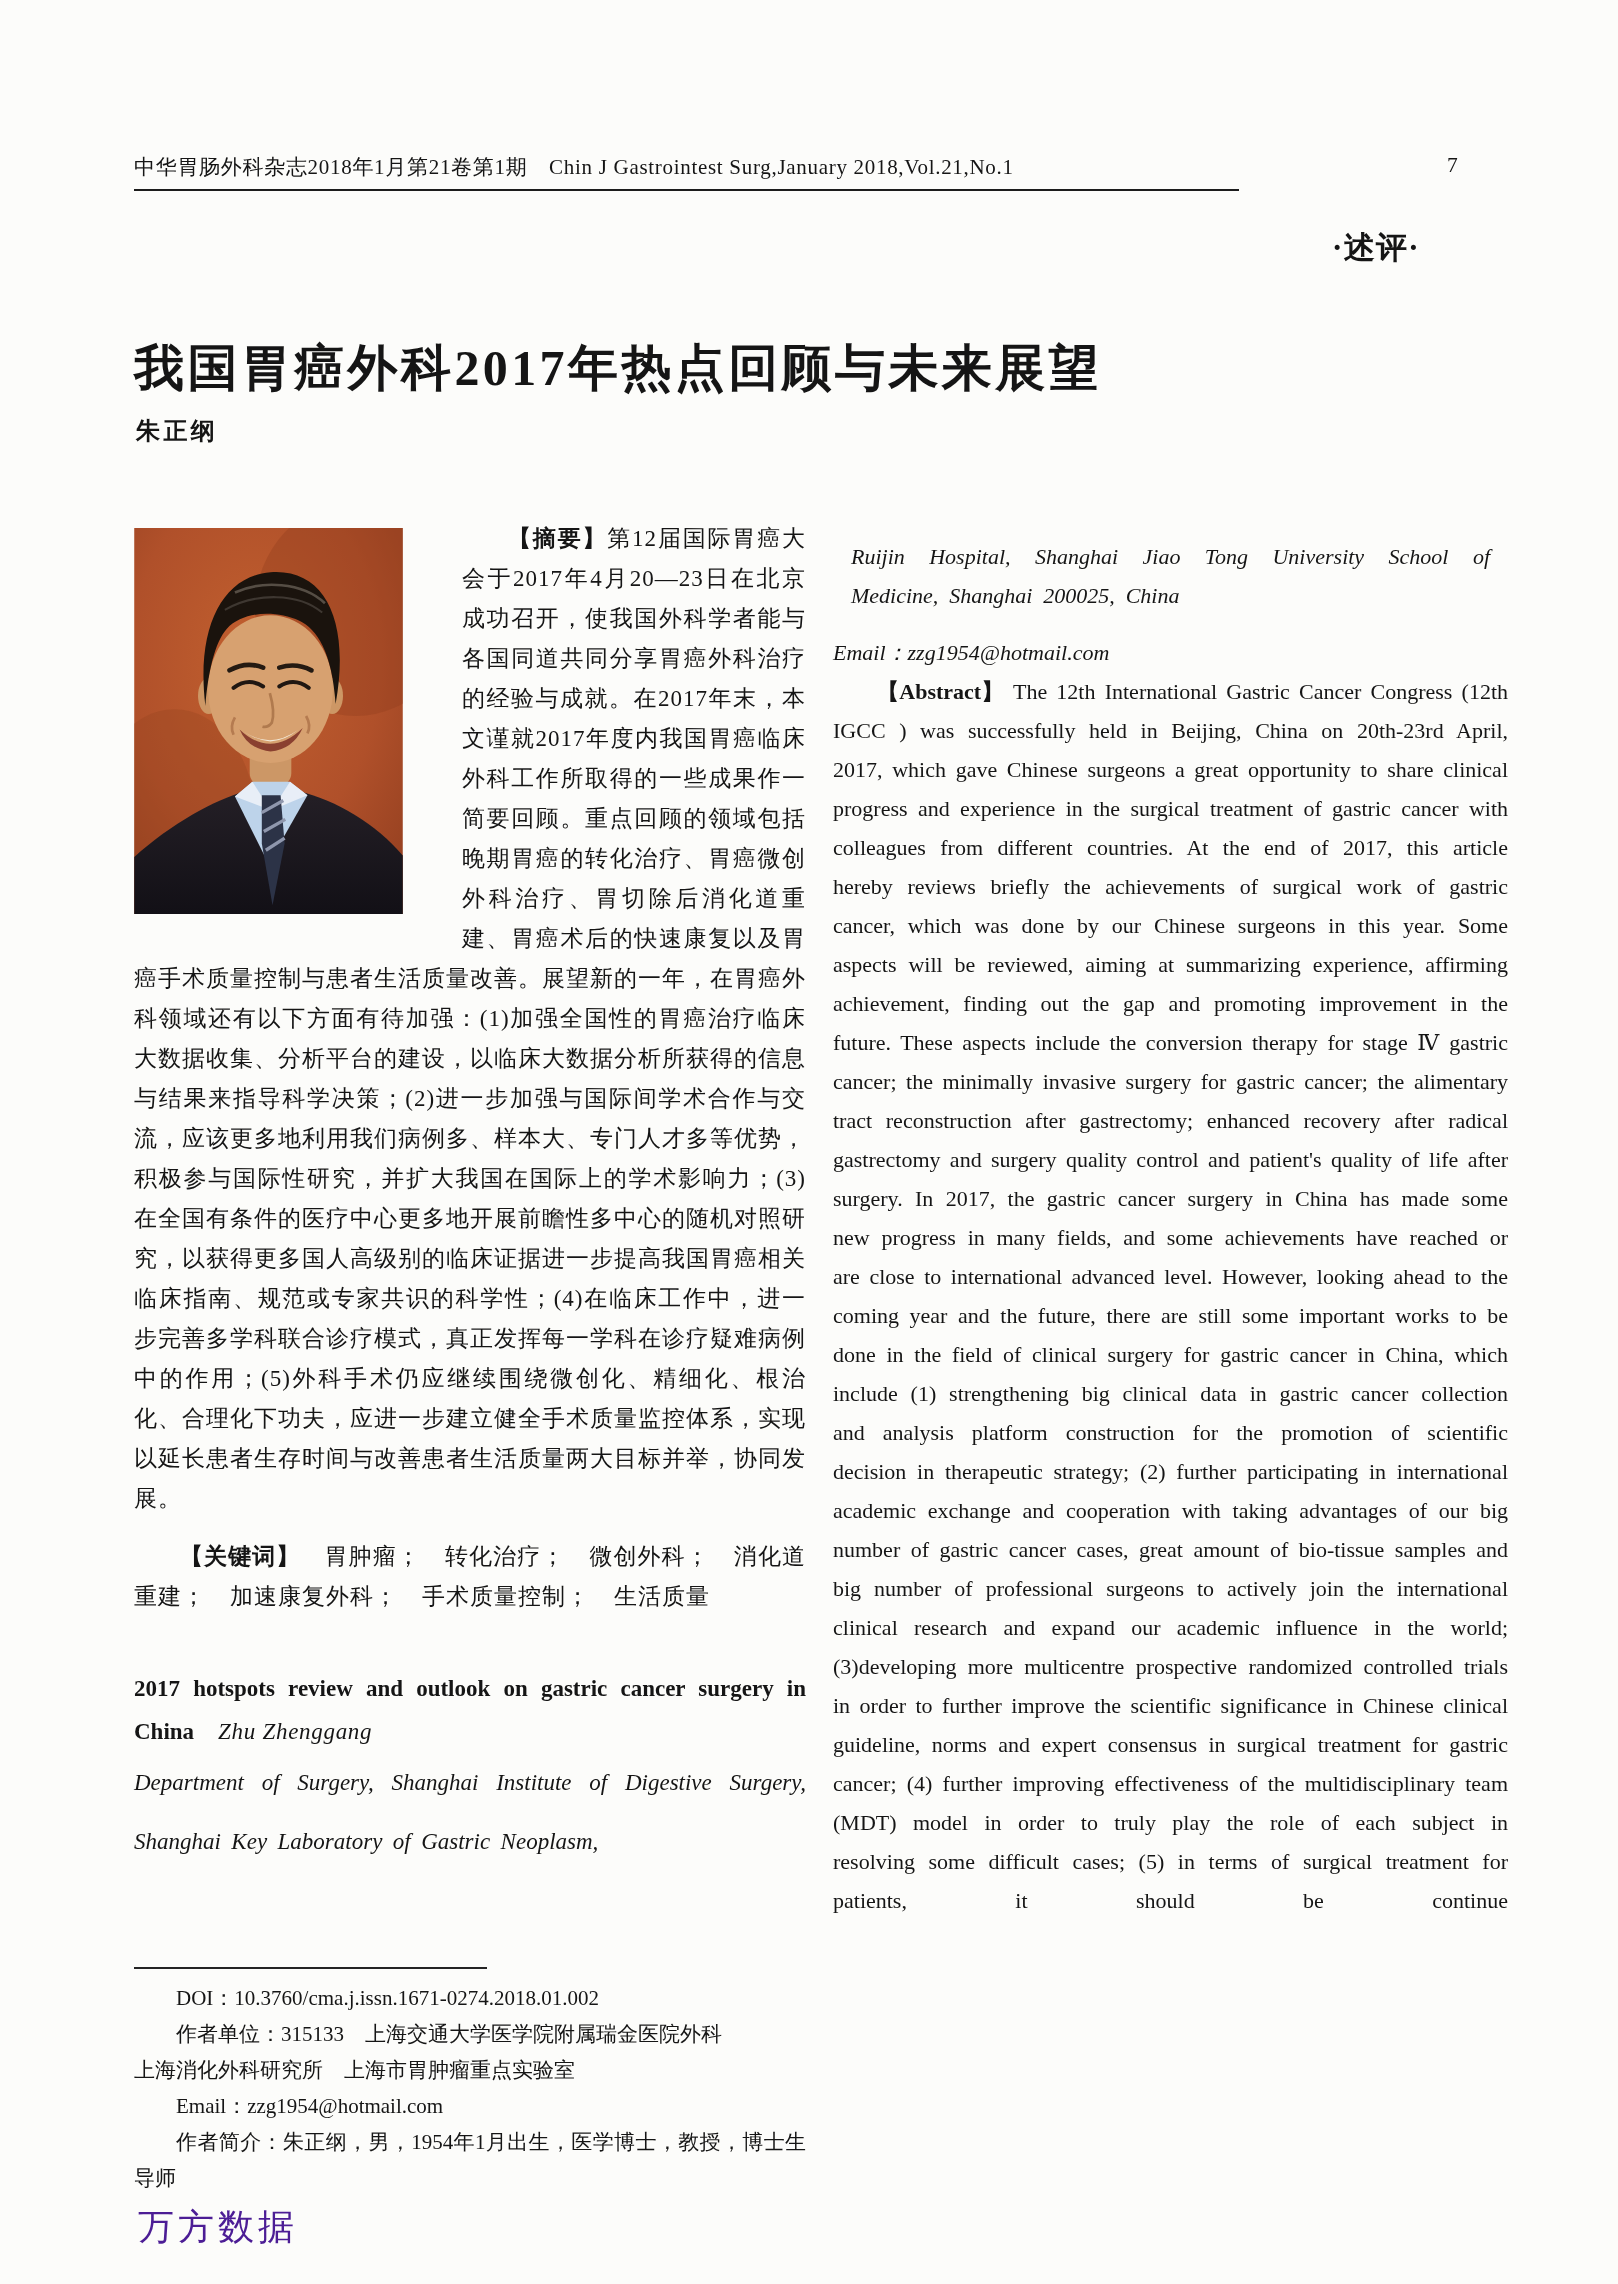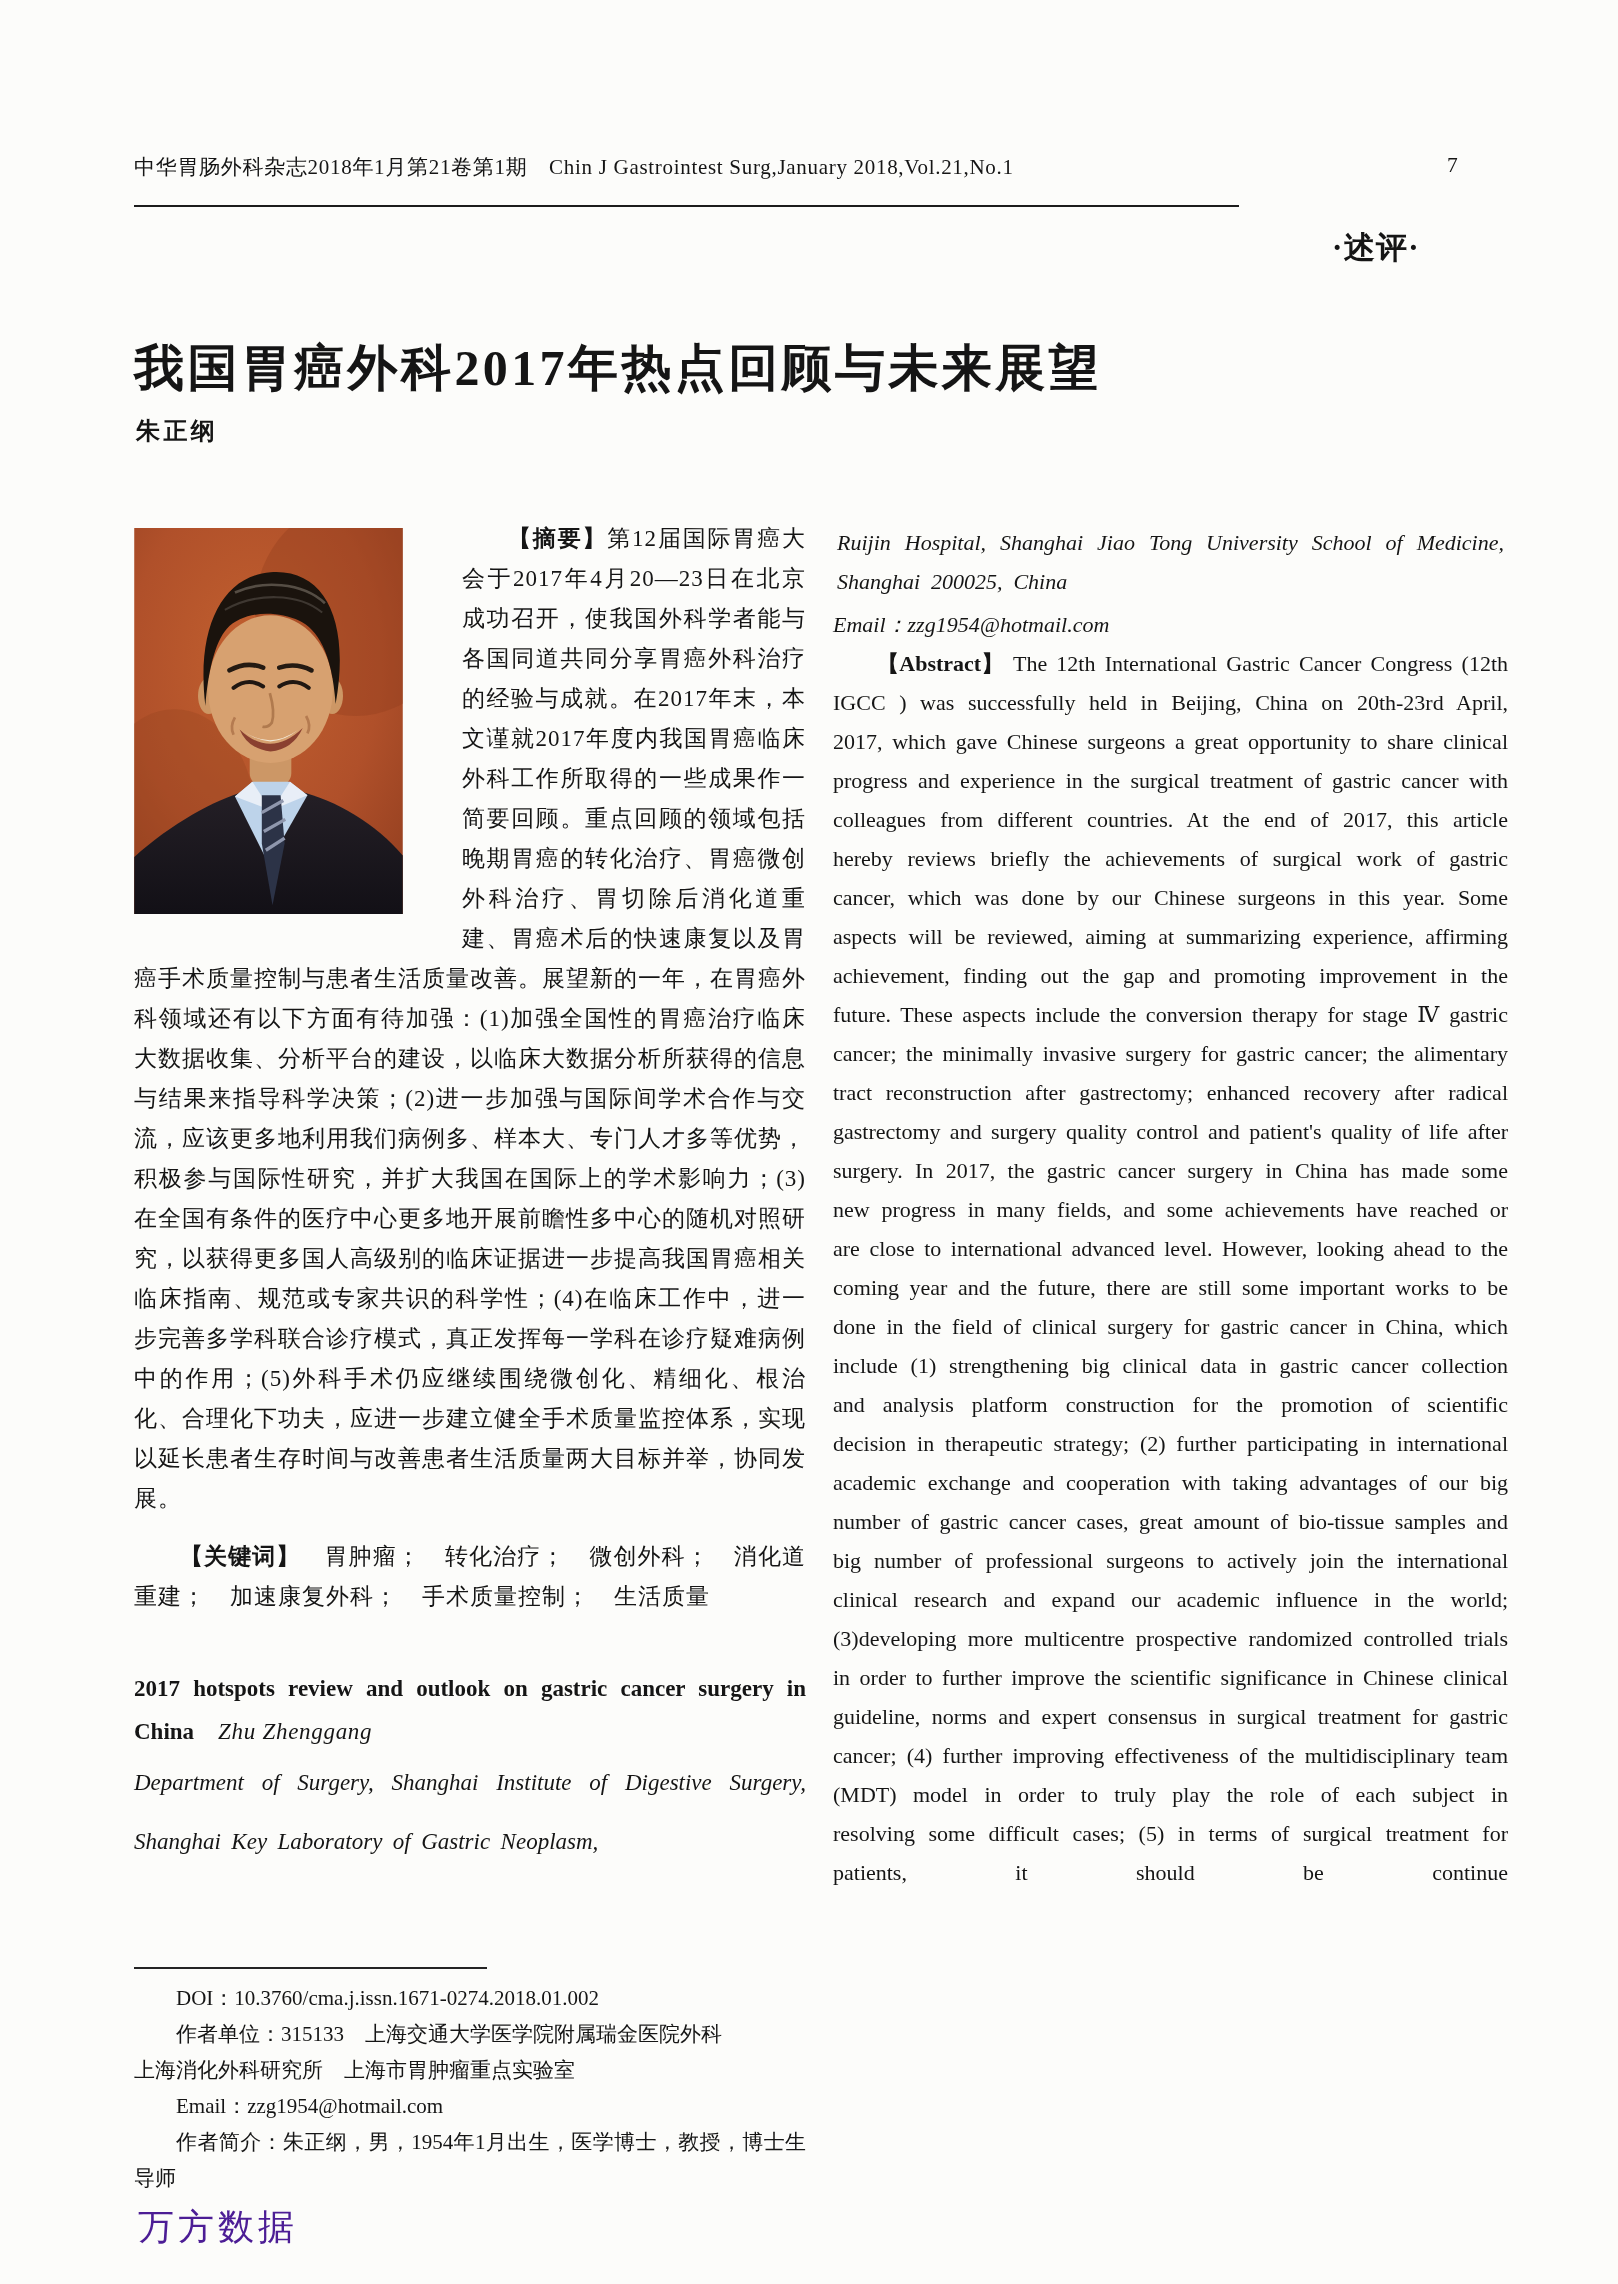--- a/index.html
+++ b/index.html
@@ -11,21 +11,21 @@
     font-family:"Liberation Serif","DejaVu Serif",serif;
     color:#151515;
     overflow:hidden;
   }
   
   .header{
     position:absolute; top:153px; left:134px; width:1350px;
     font-size:21px; letter-spacing:0.7px;
   }
   .journal-line{
-    display:inline-block; width:1105px; padding-bottom:24px;
+    display:inline-block; width:1105px; padding-bottom:8px;
     border-bottom:2.7px solid #1c1c1c; white-space:nowrap;
   }
   .page-number{
     position:absolute; left:1313px; top:0; font-size:21.5px; letter-spacing:0;
   }
   .section-label{
     position:absolute; top:227px; left:1332px;
     font-size:31px; font-weight:700; letter-spacing:1.3px; white-space:nowrap;
   }
   
@@ -67,21 +67,21 @@
   .footnote-rule{
     width:353px; height:0; border-top:2px solid #242424; margin:0 0 10.7px 0;
   }
   .footnotes p{margin:0;}
   .fn-indent{text-indent:2em;}
   
   .col-right{
     position:absolute; top:519px; left:833px; width:675px;
     font-size:22px; line-height:39px; text-align:justify;
   }
-  .affil-right{margin:4px; font-style:italic; word-spacing:5.4px;}
+  .affil-right{margin:18px; font-style:italic; word-spacing:5.4px;}
   .email-right{margin:0; font-style:italic;}
   .abstract-en{
     margin:0; text-indent:2em; word-spacing:3.4px;
     text-align-last:justify;
   }
   .en-label{font-weight:700;}
   
   .watermark{
     position:absolute; top:2203px; left:138px;
     font-family:"Liberation Sans","DejaVu Sans",sans-serif;

